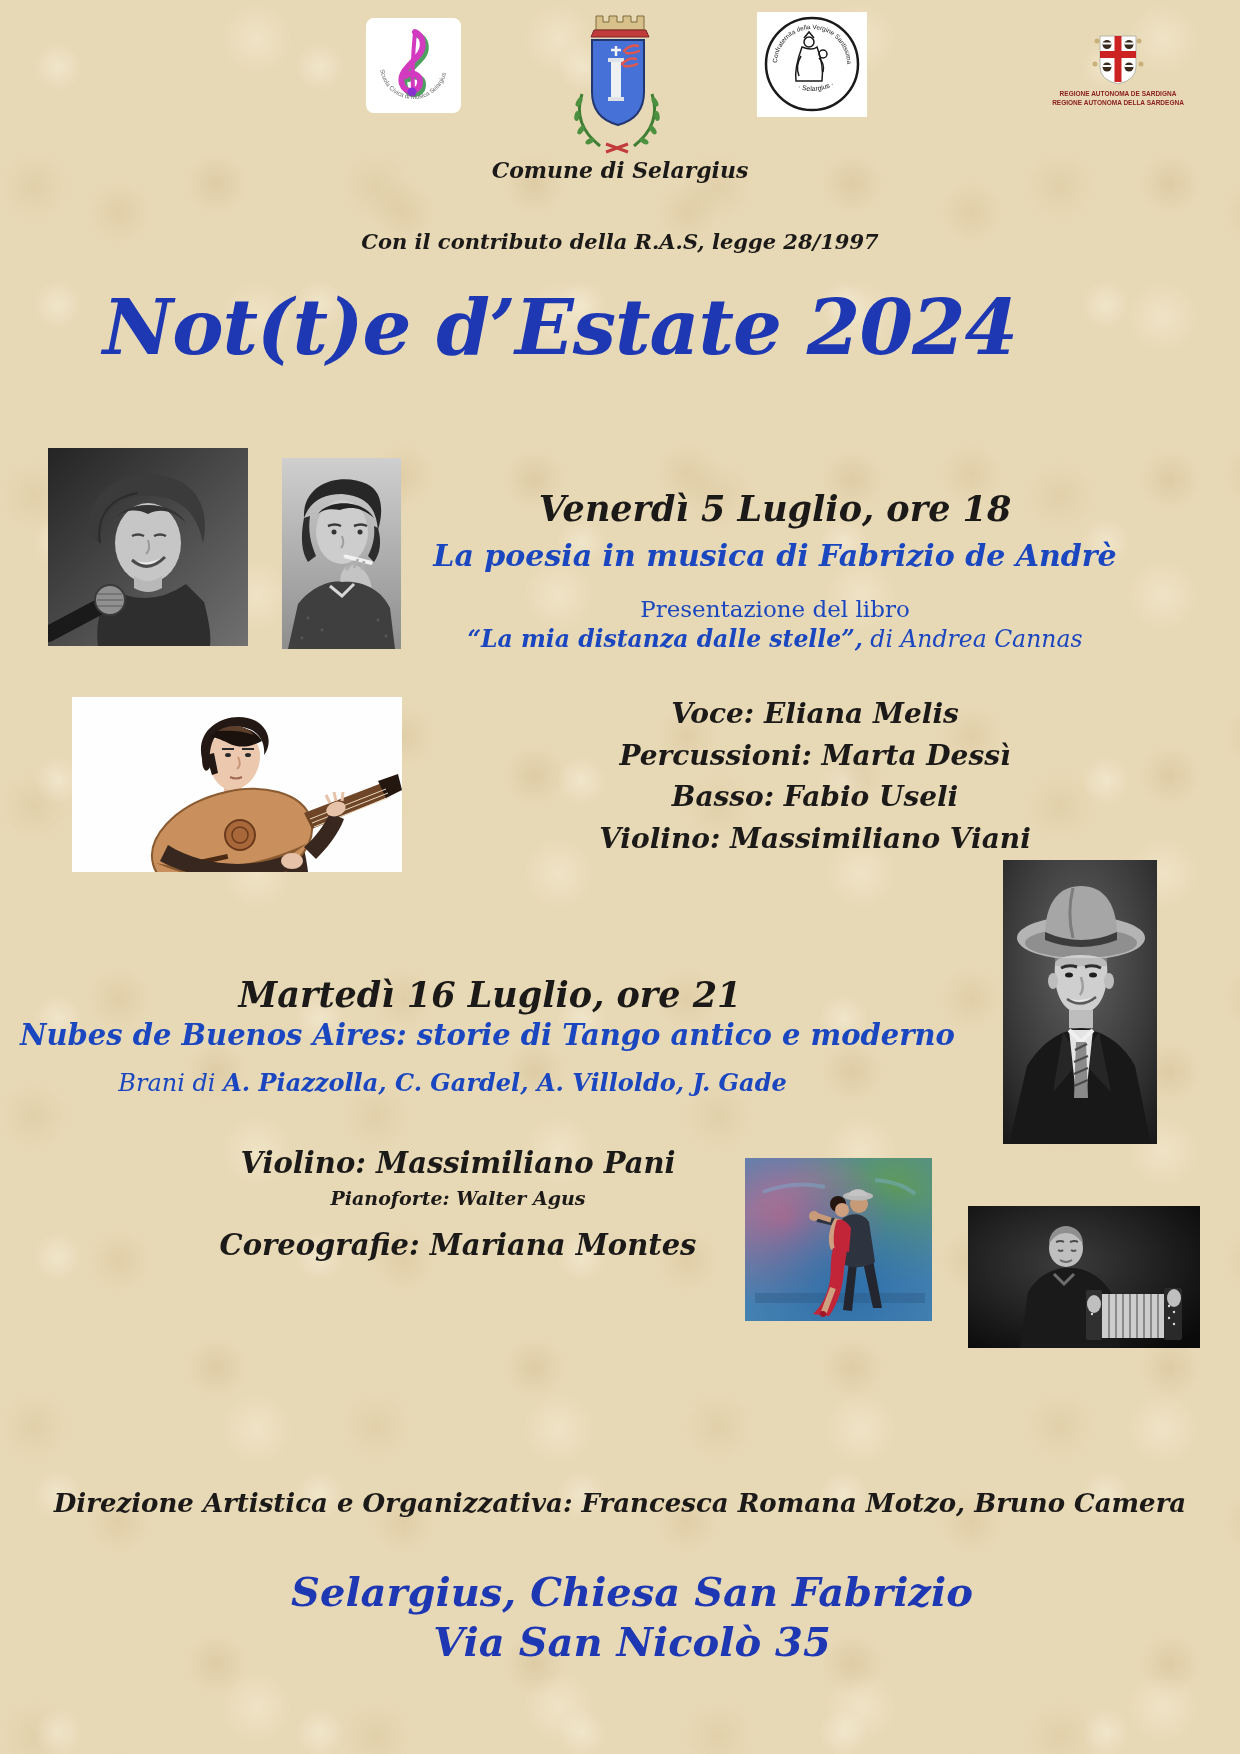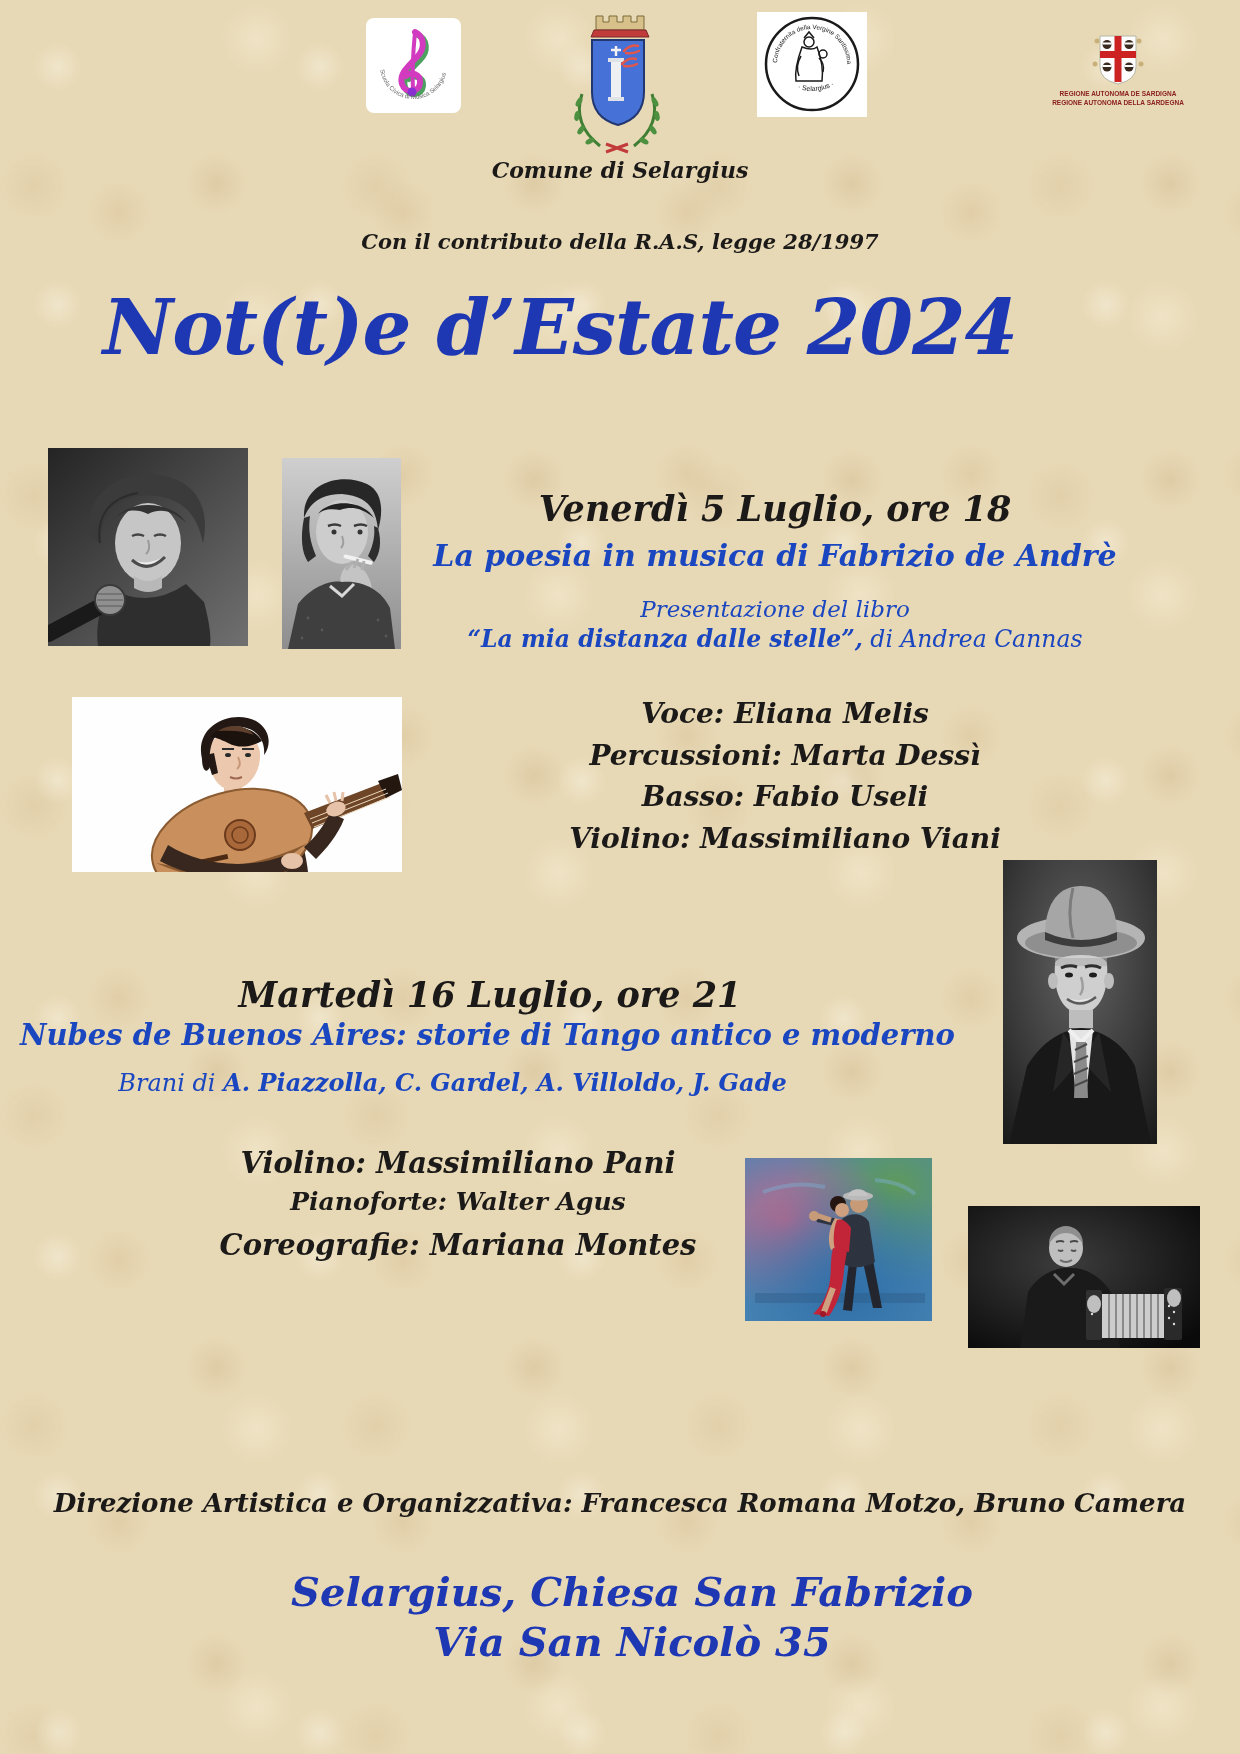--- a/index.html
+++ b/index.html
@@ -10,21 +10,21 @@
     background-image:
       radial-gradient(circle at 22% 28%, rgba(255,252,240,0.35) 0%, rgba(255,252,240,0) 9%),
       radial-gradient(circle at 68% 62%, rgba(186,156,106,0.22) 0%, rgba(186,156,106,0) 11%),
       radial-gradient(circle at 42% 81%, rgba(205,178,130,0.28) 0%, rgba(205,178,130,0) 12%),
       radial-gradient(circle at 85% 14%, rgba(255,250,232,0.30) 0%, rgba(255,250,232,0) 10%),
       radial-gradient(circle at 10% 60%, rgba(198,172,122,0.20) 0%, rgba(198,172,122,0) 10%);
     background-size:262px 238px, 318px 296px, 284px 262px, 302px 278px, 342px 310px;
   }
   .abs{position:absolute;}
   .bi{font-style:italic;font-weight:bold;}
-  .it{font-style:italic;font-weight:normal;}
+  .it{font-weight:normal;}
   .ctr{text-align:center;}
   .blk{color:#1c1a18;}
   .blu2{color:#1a46c0;}
   .line{white-space:nowrap;}
 </style>
 </head>
 <body>
 
 <div id="poster">
 
@@ -210,35 +210,35 @@
     <path d="M96,148 C130,170 180,172 214,158 L220,172 C180,188 124,184 88,164 Z" fill="#38271f"></path>
     <ellipse cx="220" cy="164" rx="11" ry="8" fill="#e6c2a8"></ellipse>
   </svg>
 
   <div class="abs ctr bi blk line" style="left:430px;width:690px;top:488px;font-size:35px;">Venerdì 5 Luglio, ore 18</div>
   <div class="abs ctr bi blu2 line" style="left:430px;width:690px;top:538px;font-size:30px;">La poesia in musica di Fabrizio de Andrè</div>
   <div class="abs ctr it blu2 line" style="left:430px;width:690px;top:596px;font-size:23px;">Presentazione del libro</div>
   <div class="abs ctr blu2 line" style="left:430px;width:690px;top:625px;font-size:23.5px;font-style:italic;"><span class="bi">“La mia distanza dalle stelle”,</span>
     <span class="it">di Andrea Cannas</span></div>
 
-  <div class="abs" style="left:480px;width:610px;top:697px;">
+  <div class="abs" style="left:510px;width:610px;top:697px;">
     <div class="ctr bi blk line" style="height:41.5px;font-size:28px;">Voce: Eliana Melis</div>
     <div class="ctr bi blk line" style="height:41.5px;font-size:28px;">Percussioni: Marta Dessì</div>
     <div class="ctr bi blk line" style="height:41.5px;font-size:28px;">Basso: Fabio Useli</div>
     <div class="ctr bi blk line" style="height:41.5px;font-size:28px;">Violino: Massimiliano Viani</div>
   </div>
 
   <div class="abs ctr bi blk line" style="left:140px;width:700px;top:974px;font-size:35px;">Martedì 16 Luglio, ore 21</div>
   <div class="abs ctr bi blu2 line" style="left:20px;width:870px;top:1018px;font-size:29px;">Nubes de Buenos Aires: storie di Tango antico e moderno</div>
   <div class="abs ctr blu2 line" style="left:20px;width:865px;top:1068px;font-size:24px;font-style:italic;"><span class="it">Brani di</span>
     <span class="bi">A. Piazzolla, C. Gardel, A. Villoldo, J. Gade</span></div>
 
   <div class="abs" style="left:150px;width:616px;top:1146px;">
     <div class="ctr bi blk line" style="height:41px;font-size:29px;">Violino: Massimiliano Pani</div>
-    <div class="ctr bi blk line" style="height:41px;font-size:25px;">Pianoforte: Walter Agus</div>
+    <div class="ctr bi blk line" style="height:41px;font-size:19px;">Pianoforte: Walter Agus</div>
     <div class="ctr bi blk line" style="height:41px;font-size:29px;">Coreografie: Mariana Montes</div>
   </div>
 
   <svg class="abs" style="left:1003px;top:860px;" width="154" height="284" viewBox="0 0 154 284">
     <defs>
       <radialGradient id="pg" cx="0.5" cy="0.35" r="0.9">
         <stop offset="0" stop-color="#626262"></stop>
           <stop offset="0.55" stop-color="#383838"></stop>
           <stop offset="1" stop-color="#101010"></stop>
       </radialGradient>

